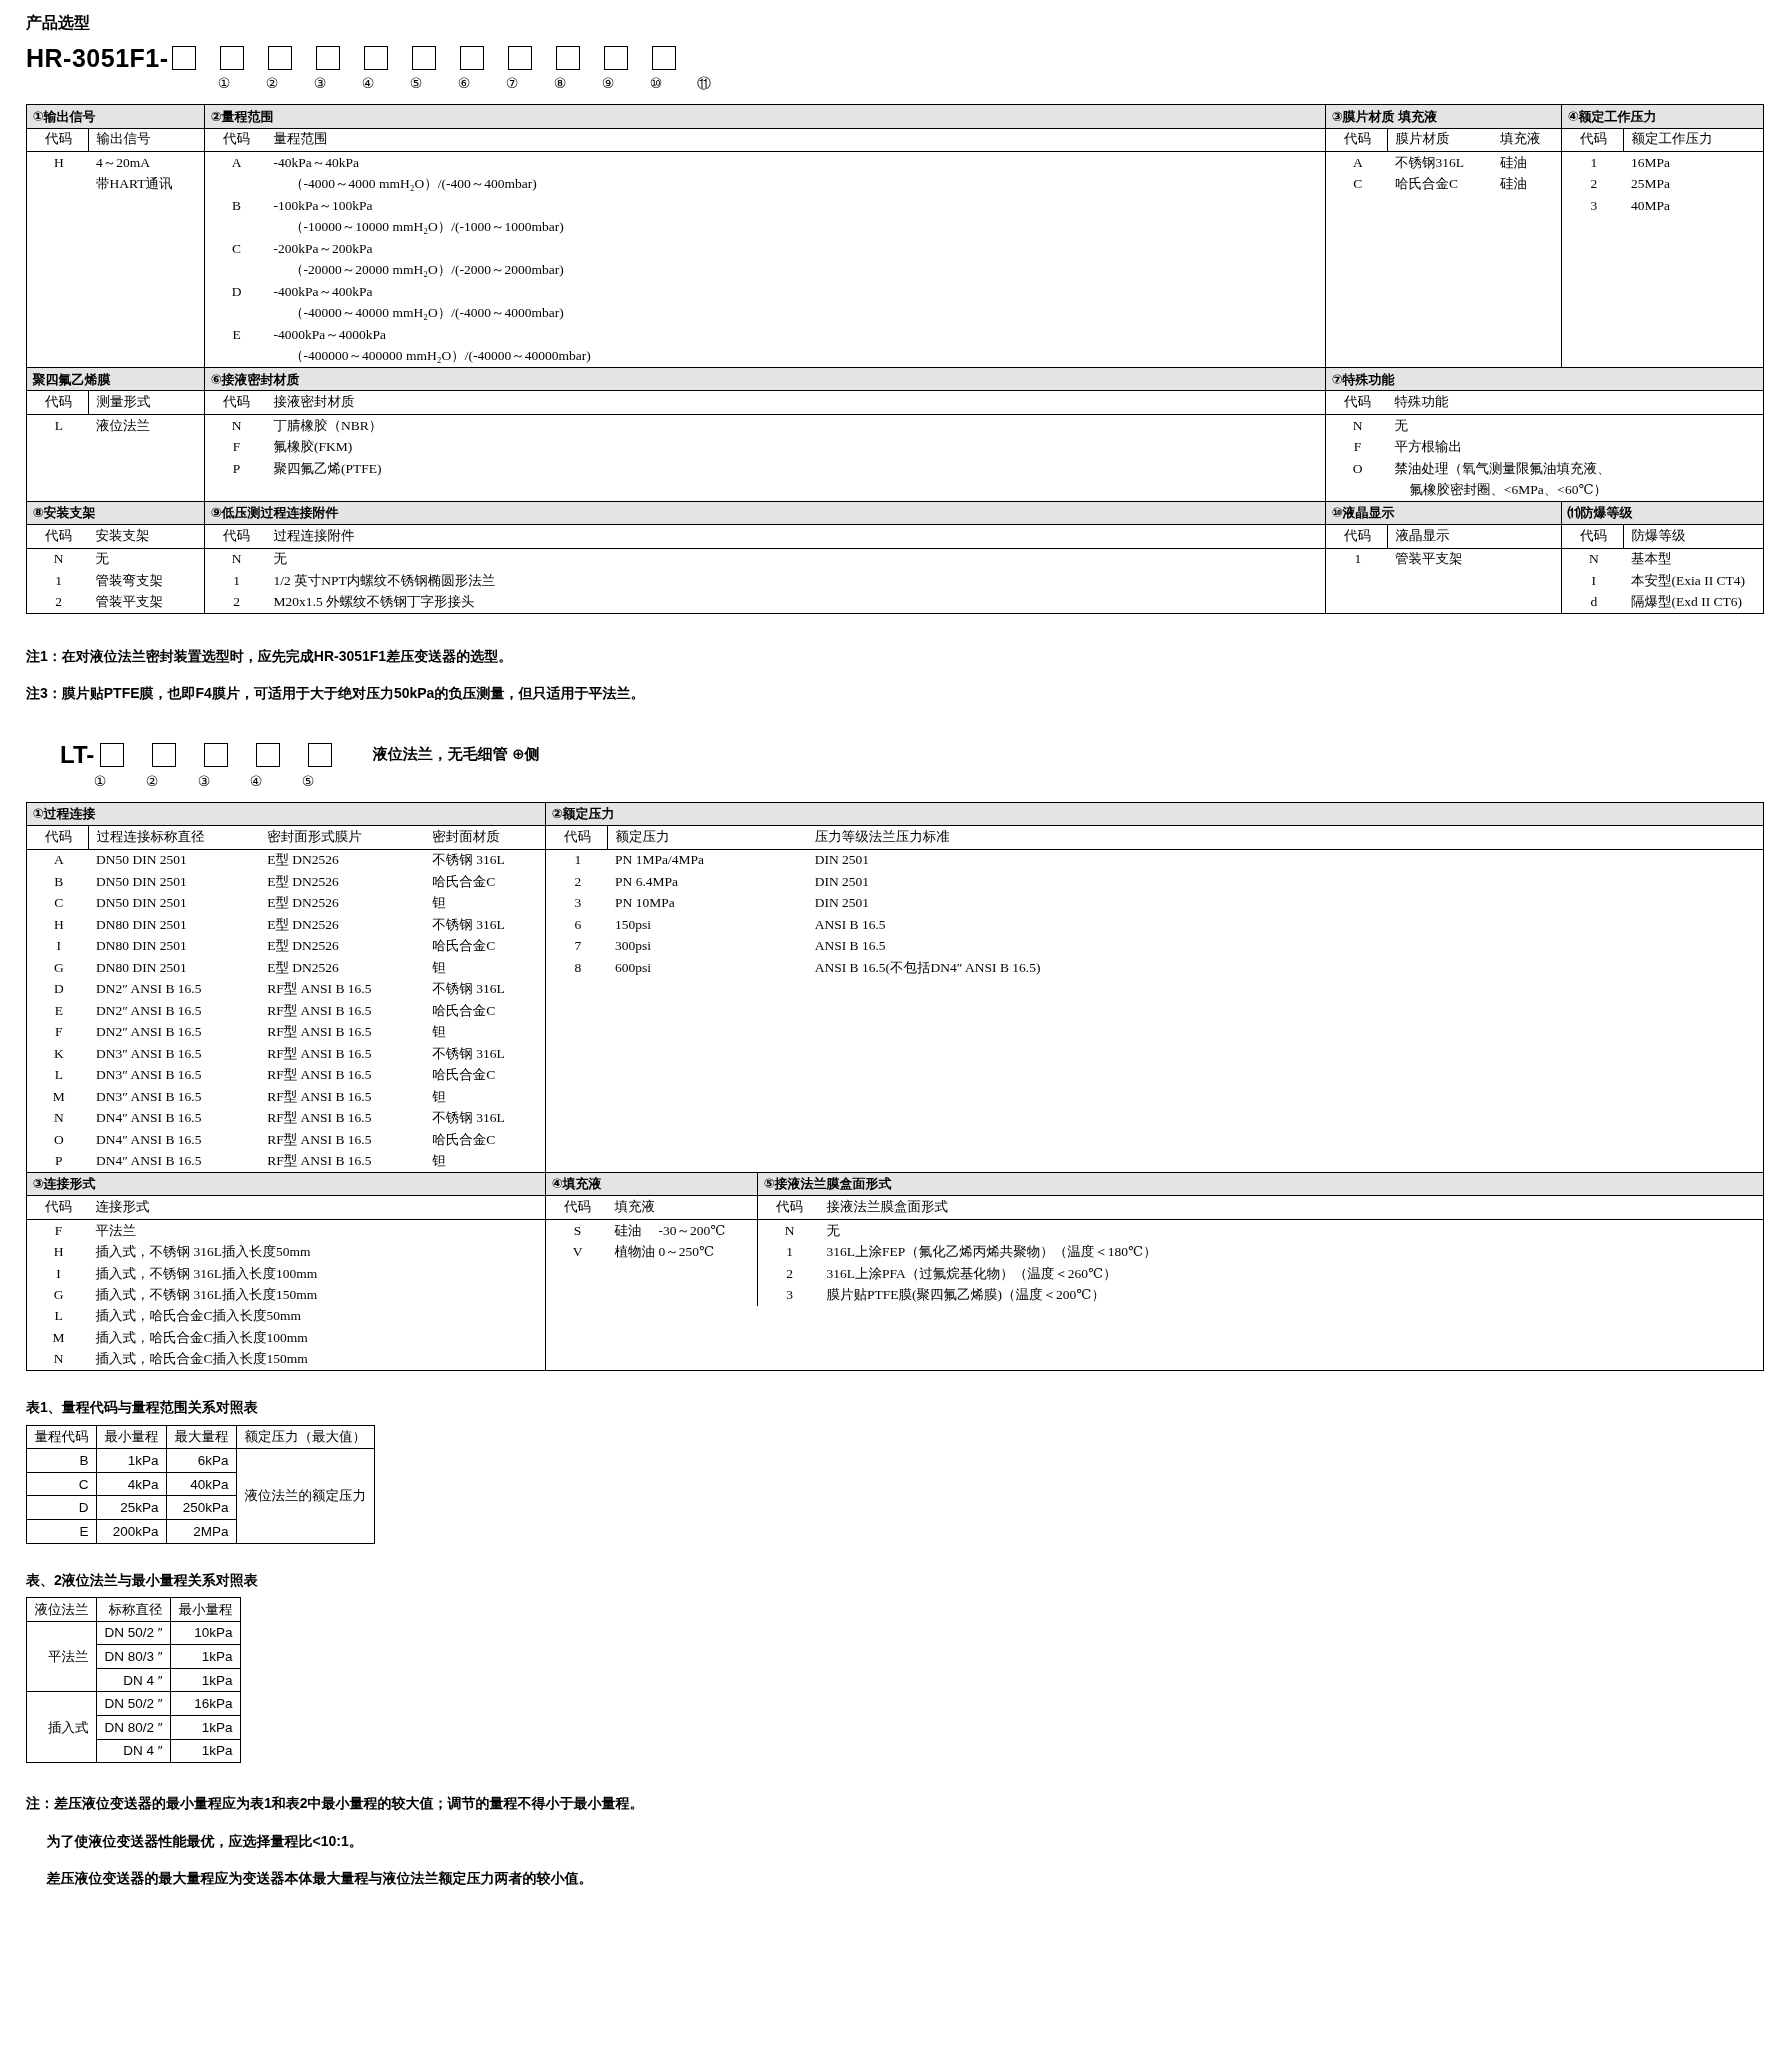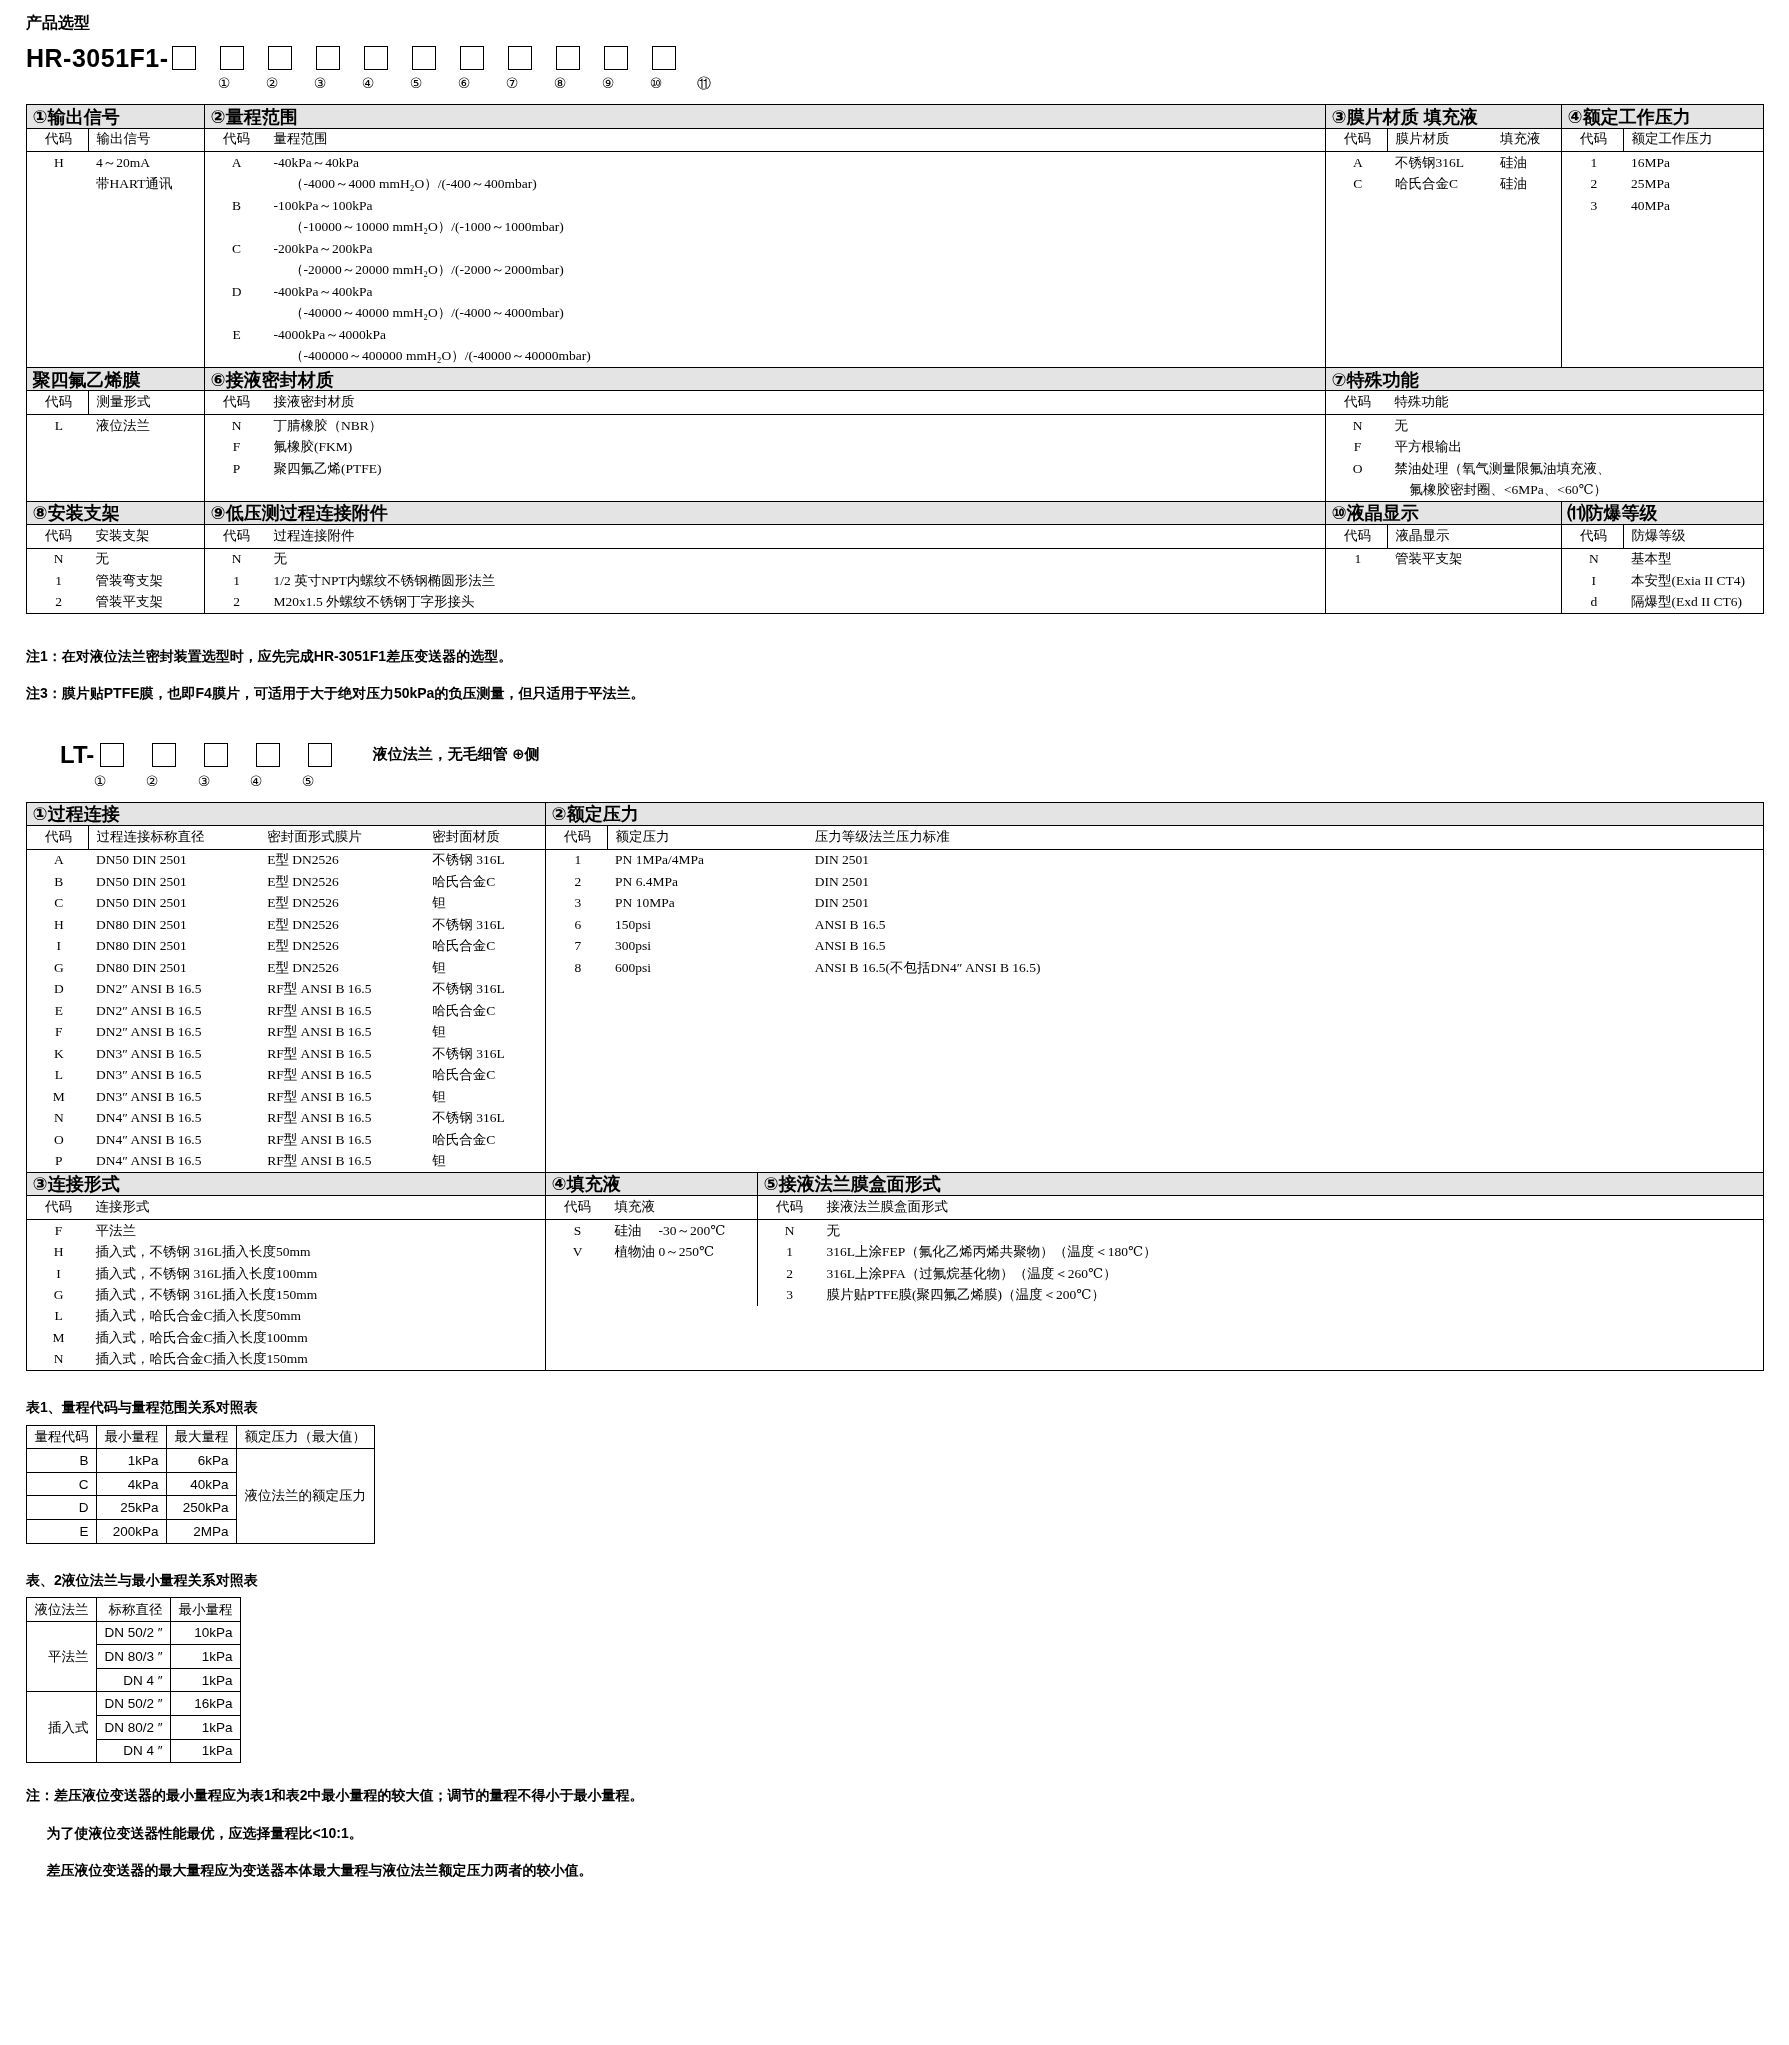--- a/index.html
+++ b/index.html
@@ -61,21 +61,21 @@
   }
   table.grid > tbody > tr > td{
     border:1.4px solid #000;
     vertical-align:top;
     padding:0;
   }
   .cellhead{
     background:#e4e4e4;
     border-bottom:1.1px solid #000;
     font-family:"Liberation Sans","DejaVu Sans",sans-serif;
-    font-size:18px;
+    font-size:13px;
     font-weight:bold;
     padding:3.7px 5.6px 2.8px 5.6px;
     line-height:16px;
   }
   table.inner-t{
     border-collapse:collapse;
     width:100%;
     font-size:13.5px;
     line-height:17.7px;
   }
@@ -129,21 +129,21 @@
     font-family:"Liberation Sans","DejaVu Sans",sans-serif;
   }
   table.smalltbl td,table.smalltbl th{
     border:1px solid #000;
     padding:2.8px 7.5px;
     text-align:right;
     font-weight:normal;
     line-height:17px;
   }
   table.smalltbl th{font-weight:normal;}
-  .footnotes{margin-top:22px;}
+  .footnotes{margin-top:30px;}
 </style>
 </head>
 <body>
 
 <div class="page">
   <div class="inner">
 
     <div class="sec-title">产品选型</div>
 
     <div class="code-line">

